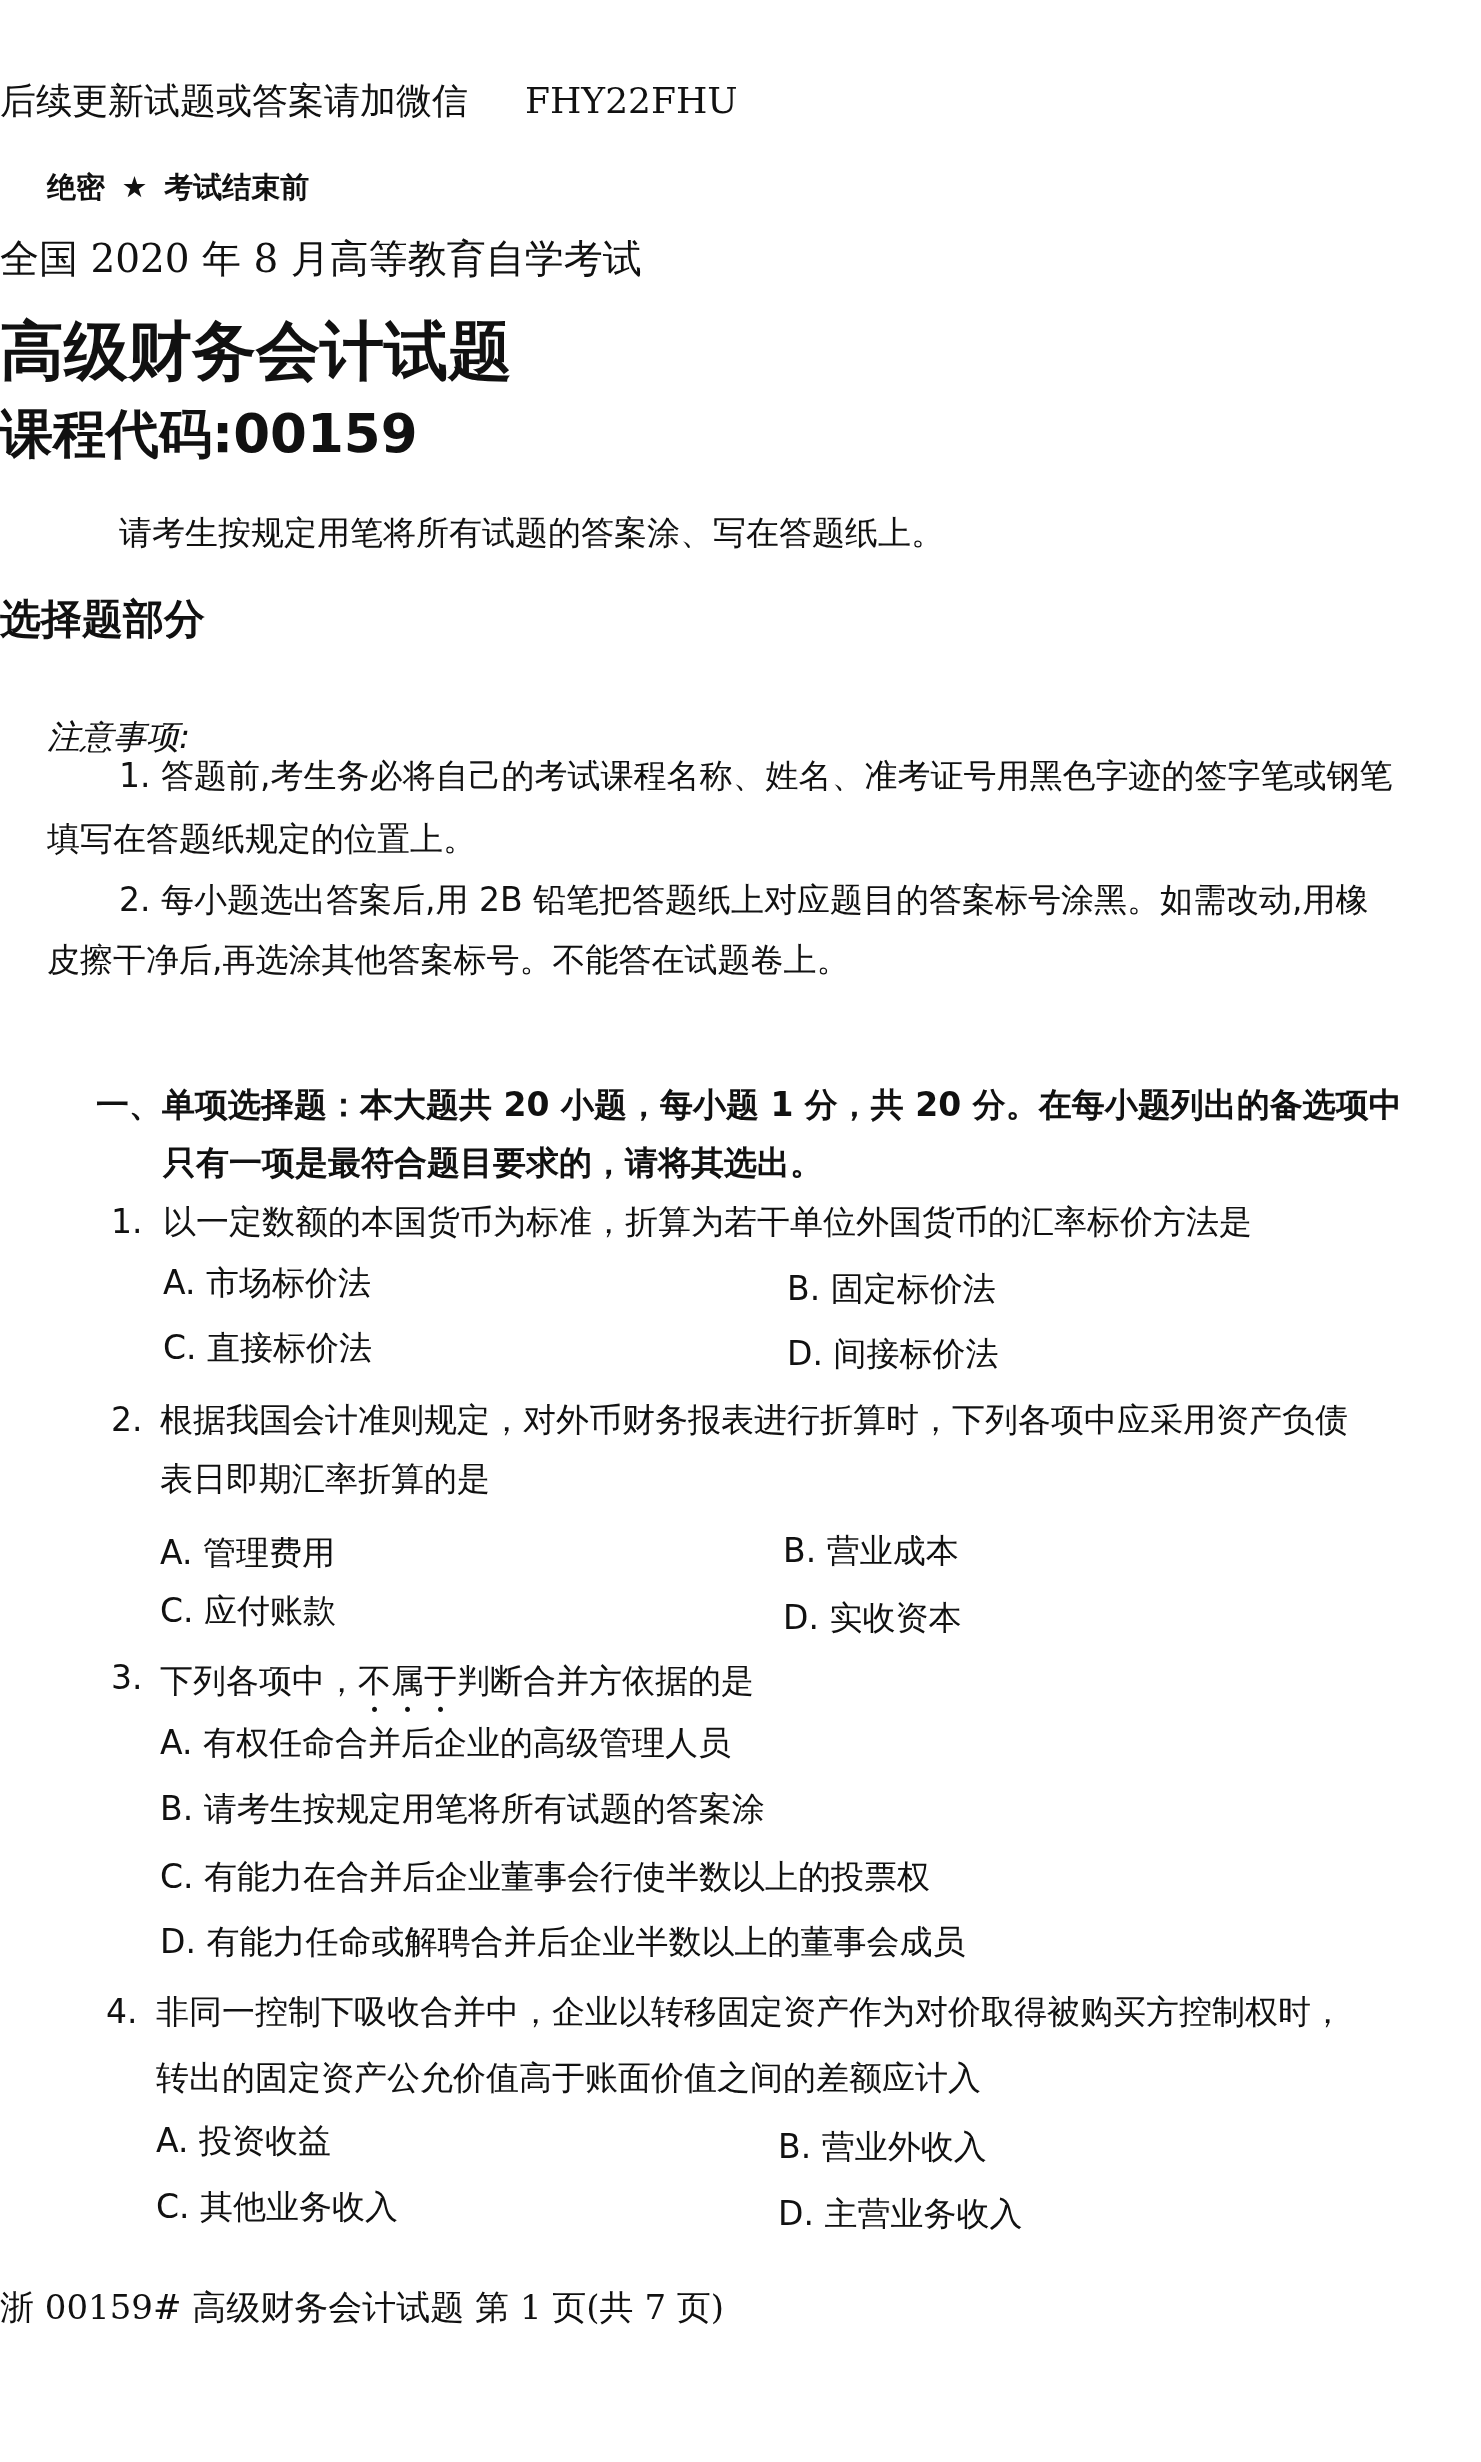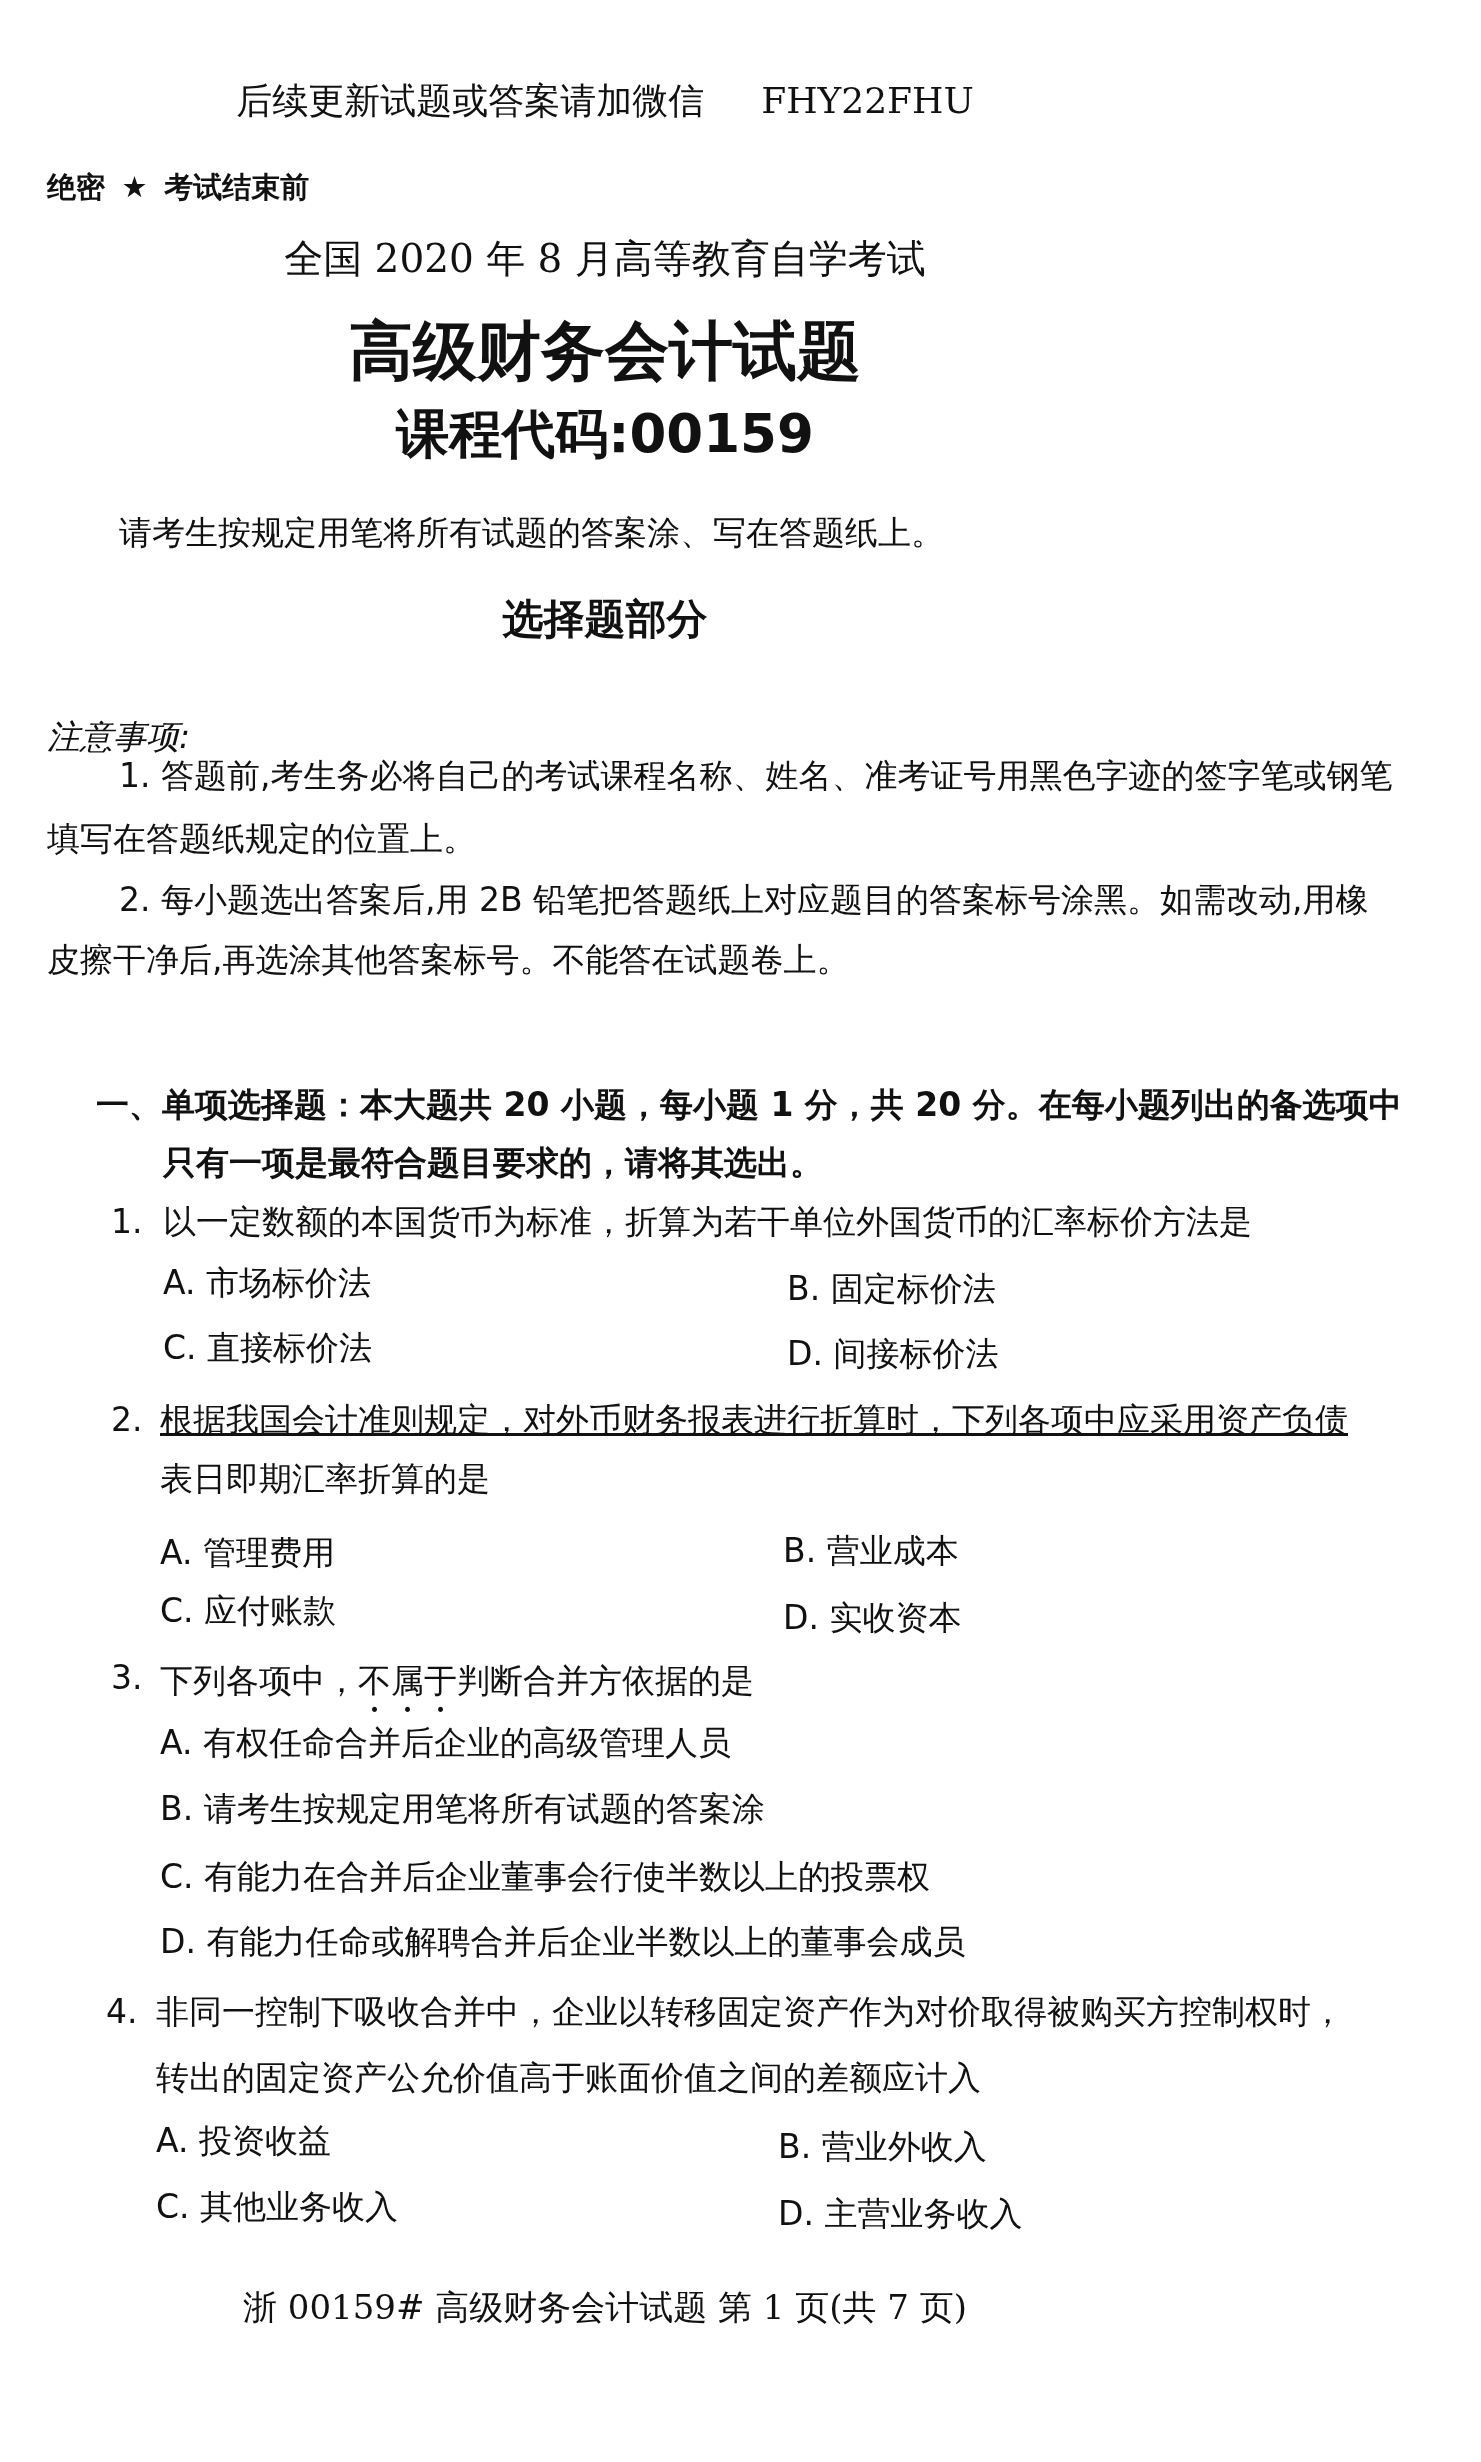--- a/index.html
+++ b/index.html
@@ -2,21 +2,21 @@
 <html style="font-size:13px"><head>
 <meta charset="utf-8">
 <style>
   html,body{margin:0;padding:0;background:#fff;}
   body{width:1482px;height:2462px;position:relative;overflow:hidden;color:#111;
        font-family:"DejaVu Serif","Liberation Serif",serif;}
   .abs{position:absolute;white-space:nowrap;line-height:1;}
   .sans{font-family:"DejaVu Sans","Liberation Sans",sans-serif;}
   .serif{font-family:"DejaVu Serif","Liberation Serif",serif;}
   .bold{font-weight:bold;}
-  .center{left:0;width:1210px;text-align:center;}
+  .center{left:0;width:1210px;}
   .q{font-size:33px;}
   .opt{font-size:33px;}
   .em-dots{text-emphasis:dot;-webkit-text-emphasis:dot;text-emphasis-position:under;-webkit-text-emphasis-position:under;}
 </style>
 </head>
 <body>
 
 <div class="abs center serif" style="top:83px;font-size:36px;">
   <span>后续更新试题或答案请加微信</span><span style="display:inline-block;width:57px"></span><span>FHY22FHU</span>
 </div>
@@ -48,21 +48,21 @@
   <div class="abs sans q" style="top:1205px;left:111px;">1.</div>
   <div class="abs sans q" style="top:1205px;left:163px;">以一定数额的本国货币为标准，折算为若干单位外国货币的汇率标价方法是</div>
   <div class="abs sans opt" style="top:1266px;left:163px;"><span>A.</span> <span>市场标价法</span></div>
   <div class="abs sans opt" style="top:1272px;left:787px;"><span>B.</span> <span>固定标价法</span></div>
   <div class="abs sans opt" style="top:1331px;left:163px;"><span>C.</span> <span>直接标价法</span></div>
   <div class="abs sans opt" style="top:1337px;left:787px;"><span>D.</span> <span>间接标价法</span></div>
 </div>
 
 <div>
   <div class="abs sans q" style="top:1403px;left:111px;">2.</div>
-  <div class="abs sans q" style="top:1403px;left:160px;text-decoration:underline;">根据我国会计准则规定，对外币财务报表进行折算时，下列各项中应采用资产负债</div>
+  <div class="abs sans q" style="top:1403px;left:160px;">根据我国会计准则规定，对外币财务报表进行折算时，下列各项中应采用资产负债</div>
   <div class="abs sans q" style="top:1462px;left:160px;">表日即期汇率折算的是</div>
   <div class="abs sans opt" style="top:1528px;left:160px;margin-top:8px;"><span>A.</span> <span>管理费用</span></div>
   <div class="abs sans opt" style="top:1534px;left:783px;"><span>B.</span> <span>营业成本</span></div>
   <div class="abs sans opt" style="top:1594px;left:160px;"><span>C.</span> <span>应付账款</span></div>
   <div class="abs sans opt" style="top:1601px;left:783px;"><span>D.</span> <span>实收资本</span></div>
 </div>
 
 <div>
   <div class="abs sans q" style="top:1661px;left:111px;">3.</div>
   <div class="abs sans q" style="top:1661px;left:160px;line-height:1.2;"><span>下列各项中，</span><span class="em-dots">不属于</span><span>判断合并方依据的是</span></div>

